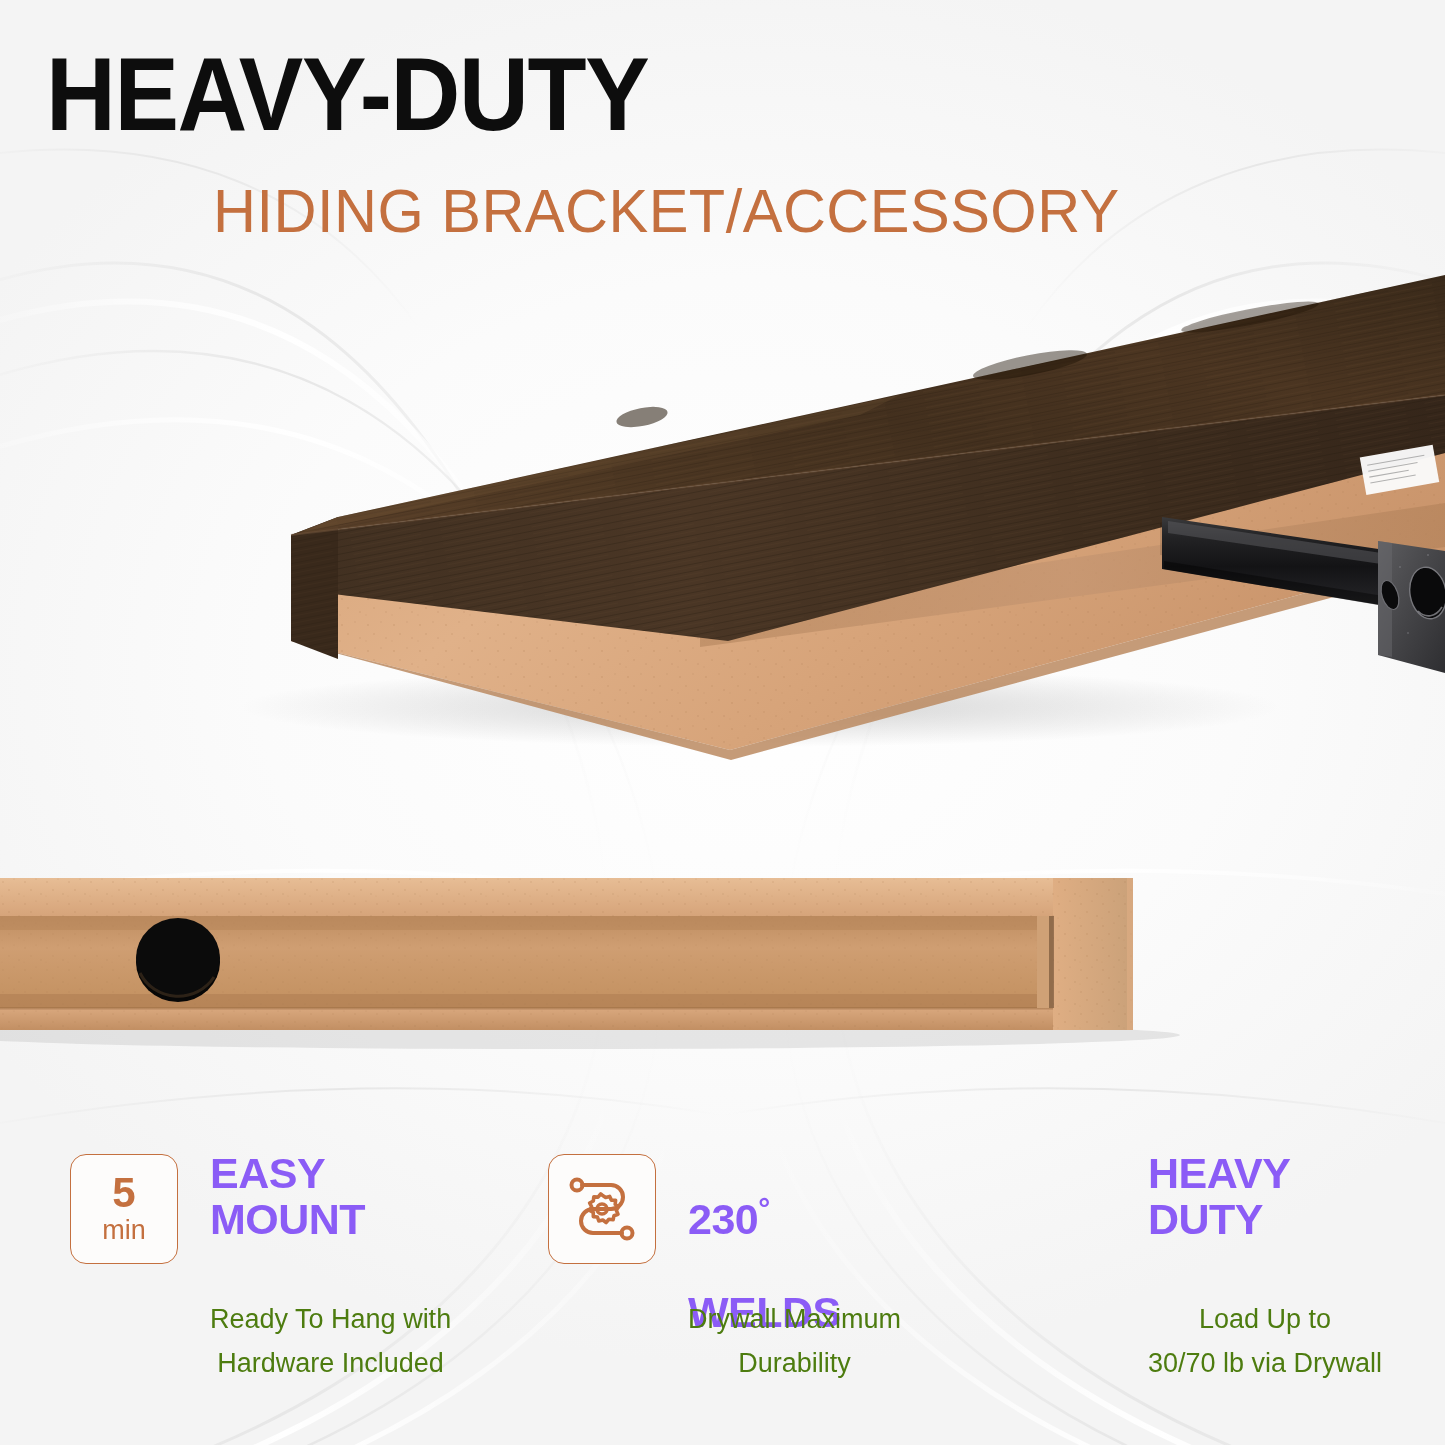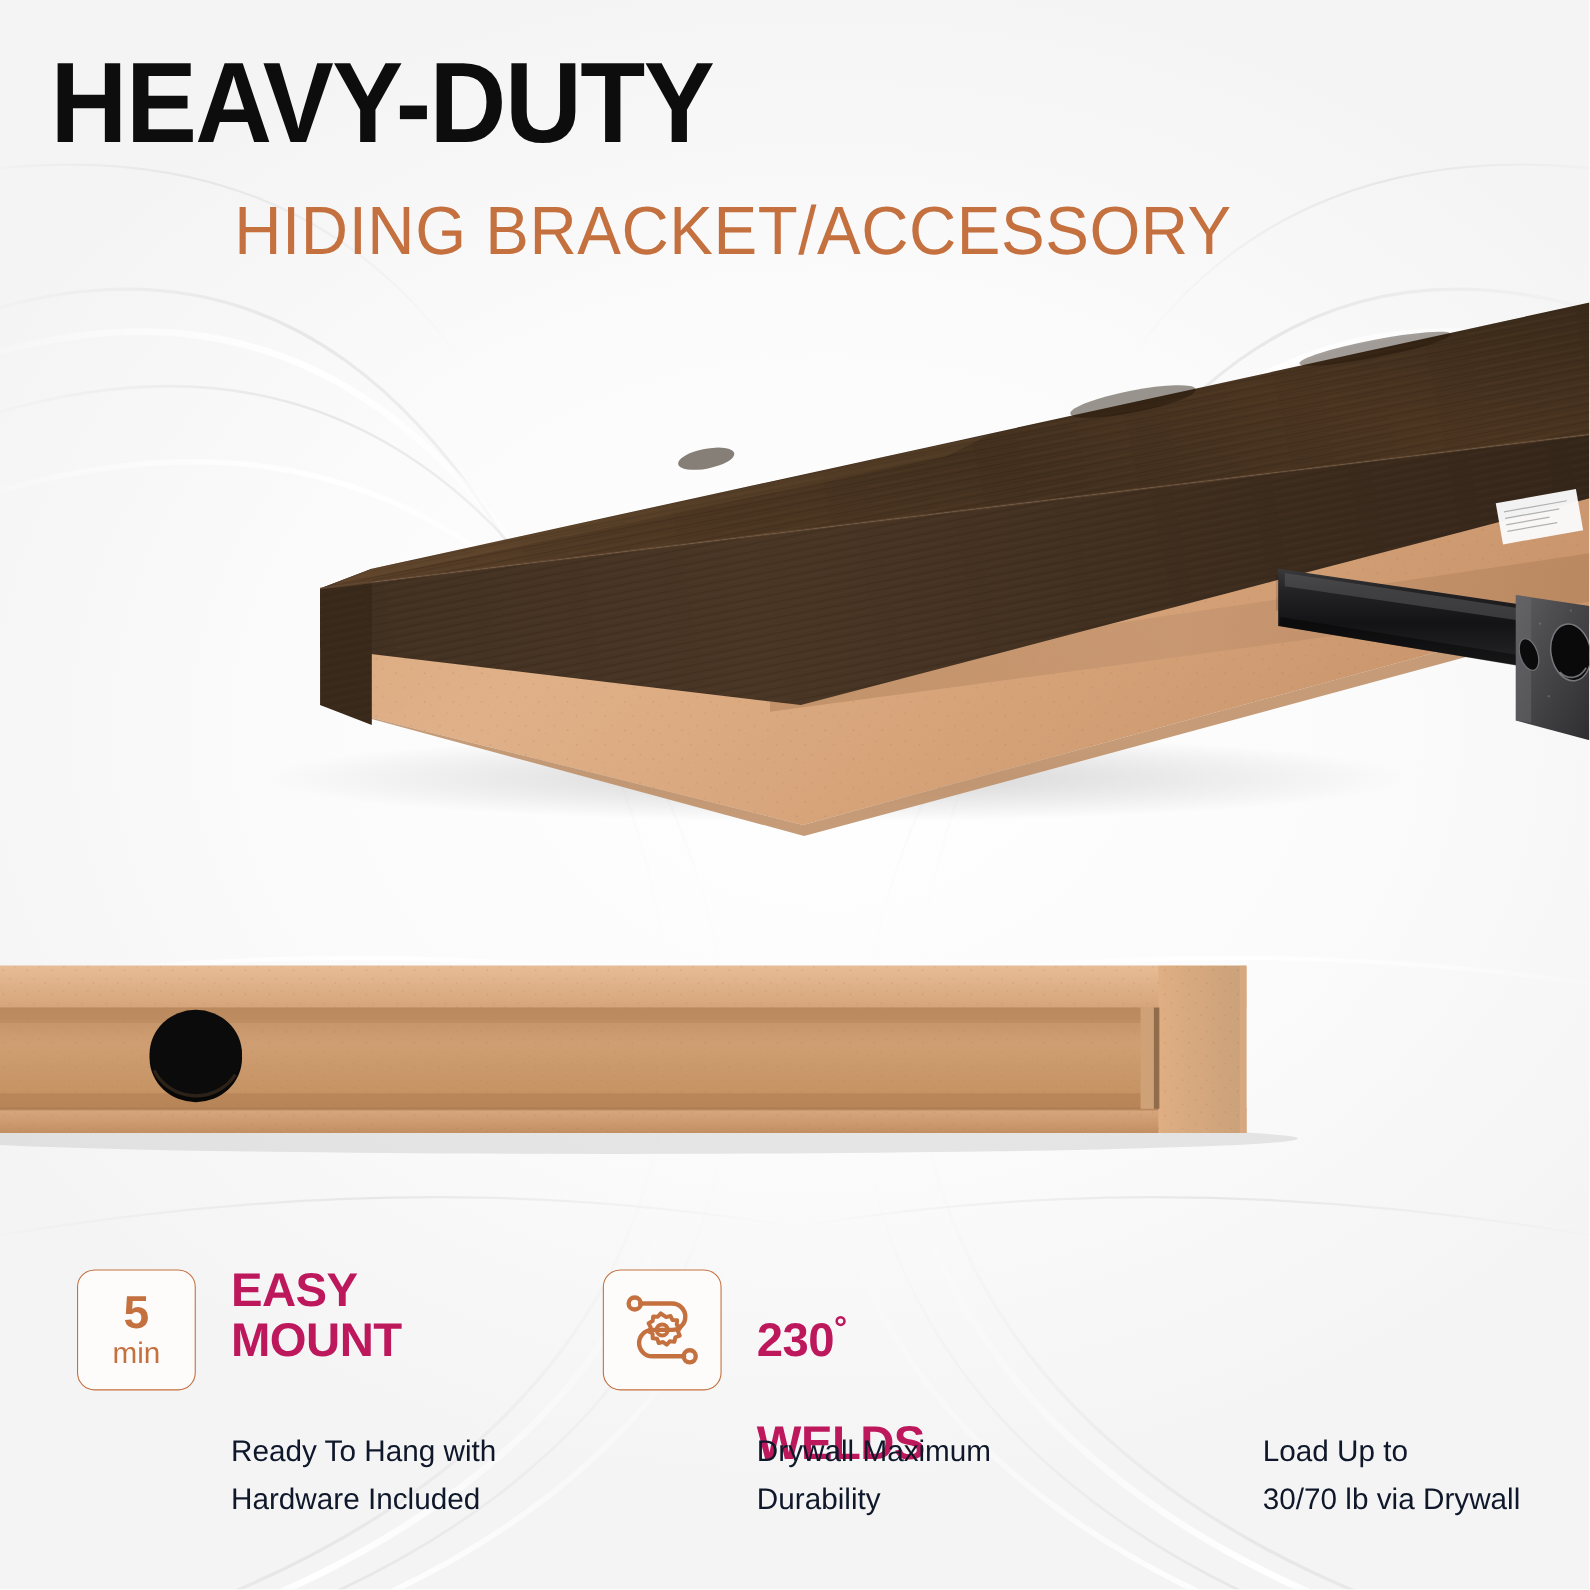--- a/index.html
+++ b/index.html
@@ -69,30 +69,30 @@
     font-size:42px; font-weight:700; color:#c4703f; line-height:1;
   }
   .badge-num.small { font-size:29px; }
   .badge-unit {
     font-size:27px; font-weight:400; color:#c4703f; line-height:1.1; margin-top:2px;
   }
   .badge-icon-svg { width:74px; height:74px; }
 
   .feature-title {
     position:absolute; left:148px; top:10px;
-    font-size:43px; font-weight:900; color:#be185d;
+    font-size:43px; font-weight:900; color:#8b5cf6;
     line-height:1.08; letter-spacing:-0.5px;
     white-space:pre-line;
   }
   .feature-title .deg { font-size:30px; vertical-align:super; line-height:0; }
 
   .feature-desc {
     position:absolute; left:148px; top:158px;
-    font-size:27px; font-weight:300; color:#0f172a;
-    line-height:1.62; white-space:pre-line;
+    font-size:27px; font-weight:300; color:#4d7c0f;
+    line-height:1.62; white-space:pre-line;text-align:center;
   }
   .feature.f2 .feature-desc { white-space:pre-line; }
 </style>
 </head>
 <body>
 
 <div id="bg-base"></div>
 <div id="bg-streaks">
   <svg viewBox="0 0 1445 1445" preserveAspectRatio="none" aria-hidden="true">
     <defs>
@@ -358,17 +358,19 @@
     </div>
     <div class="feature-title">
       <span>230</span><span class="deg">°</span><br>
       <span>WELDS</span>
     </div>
     <div class="feature-desc">Drywall Maximum
 Durability</div>
   </div>
 
   <div class="feature f2">
+    <div class="feature-title">HEAVY
+DUTY</div>
     <div class="feature-desc">Load Up to
 30/70 lb via Drywall</div>
   </div>
 
 </div>
 
 </body></html>

